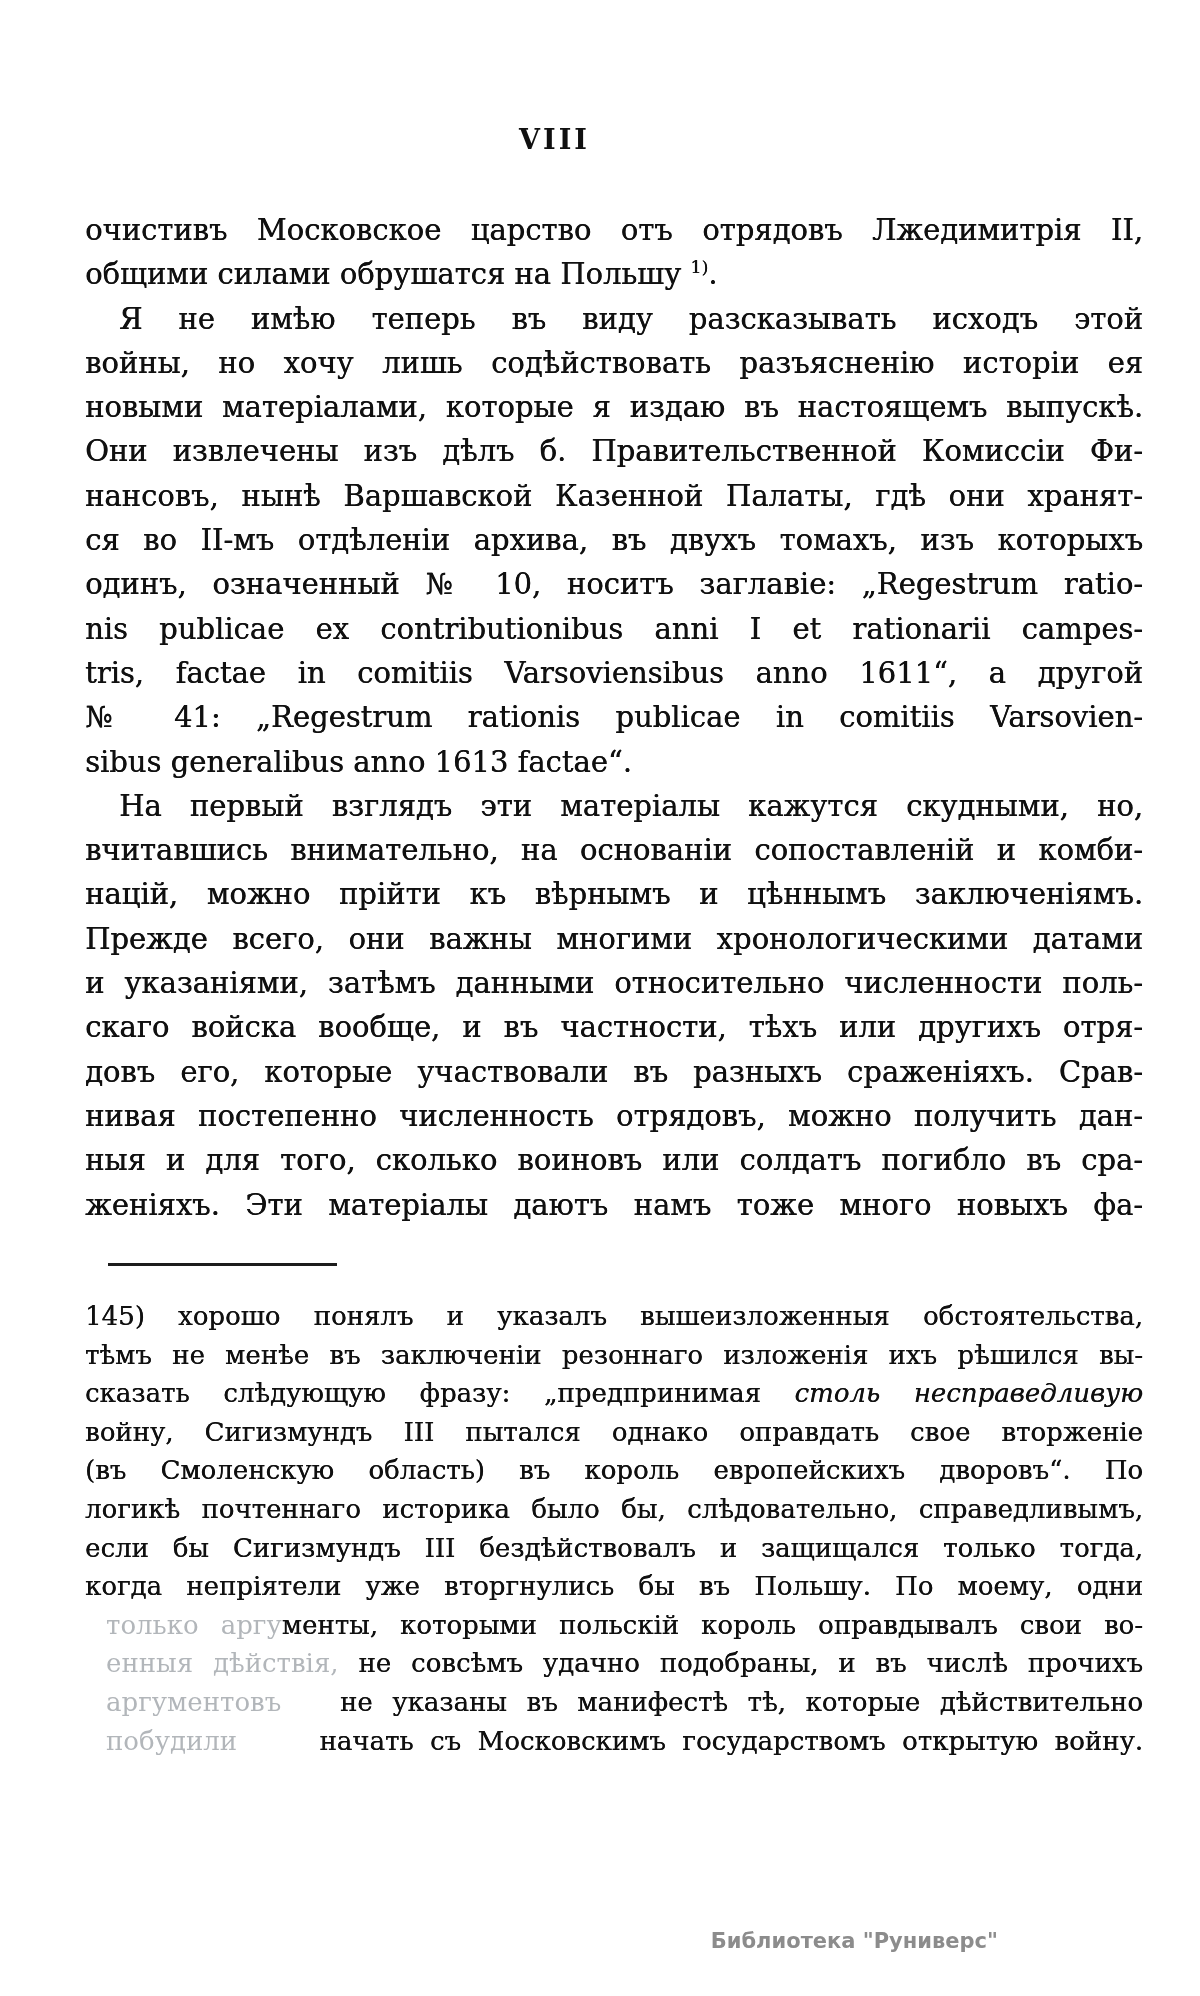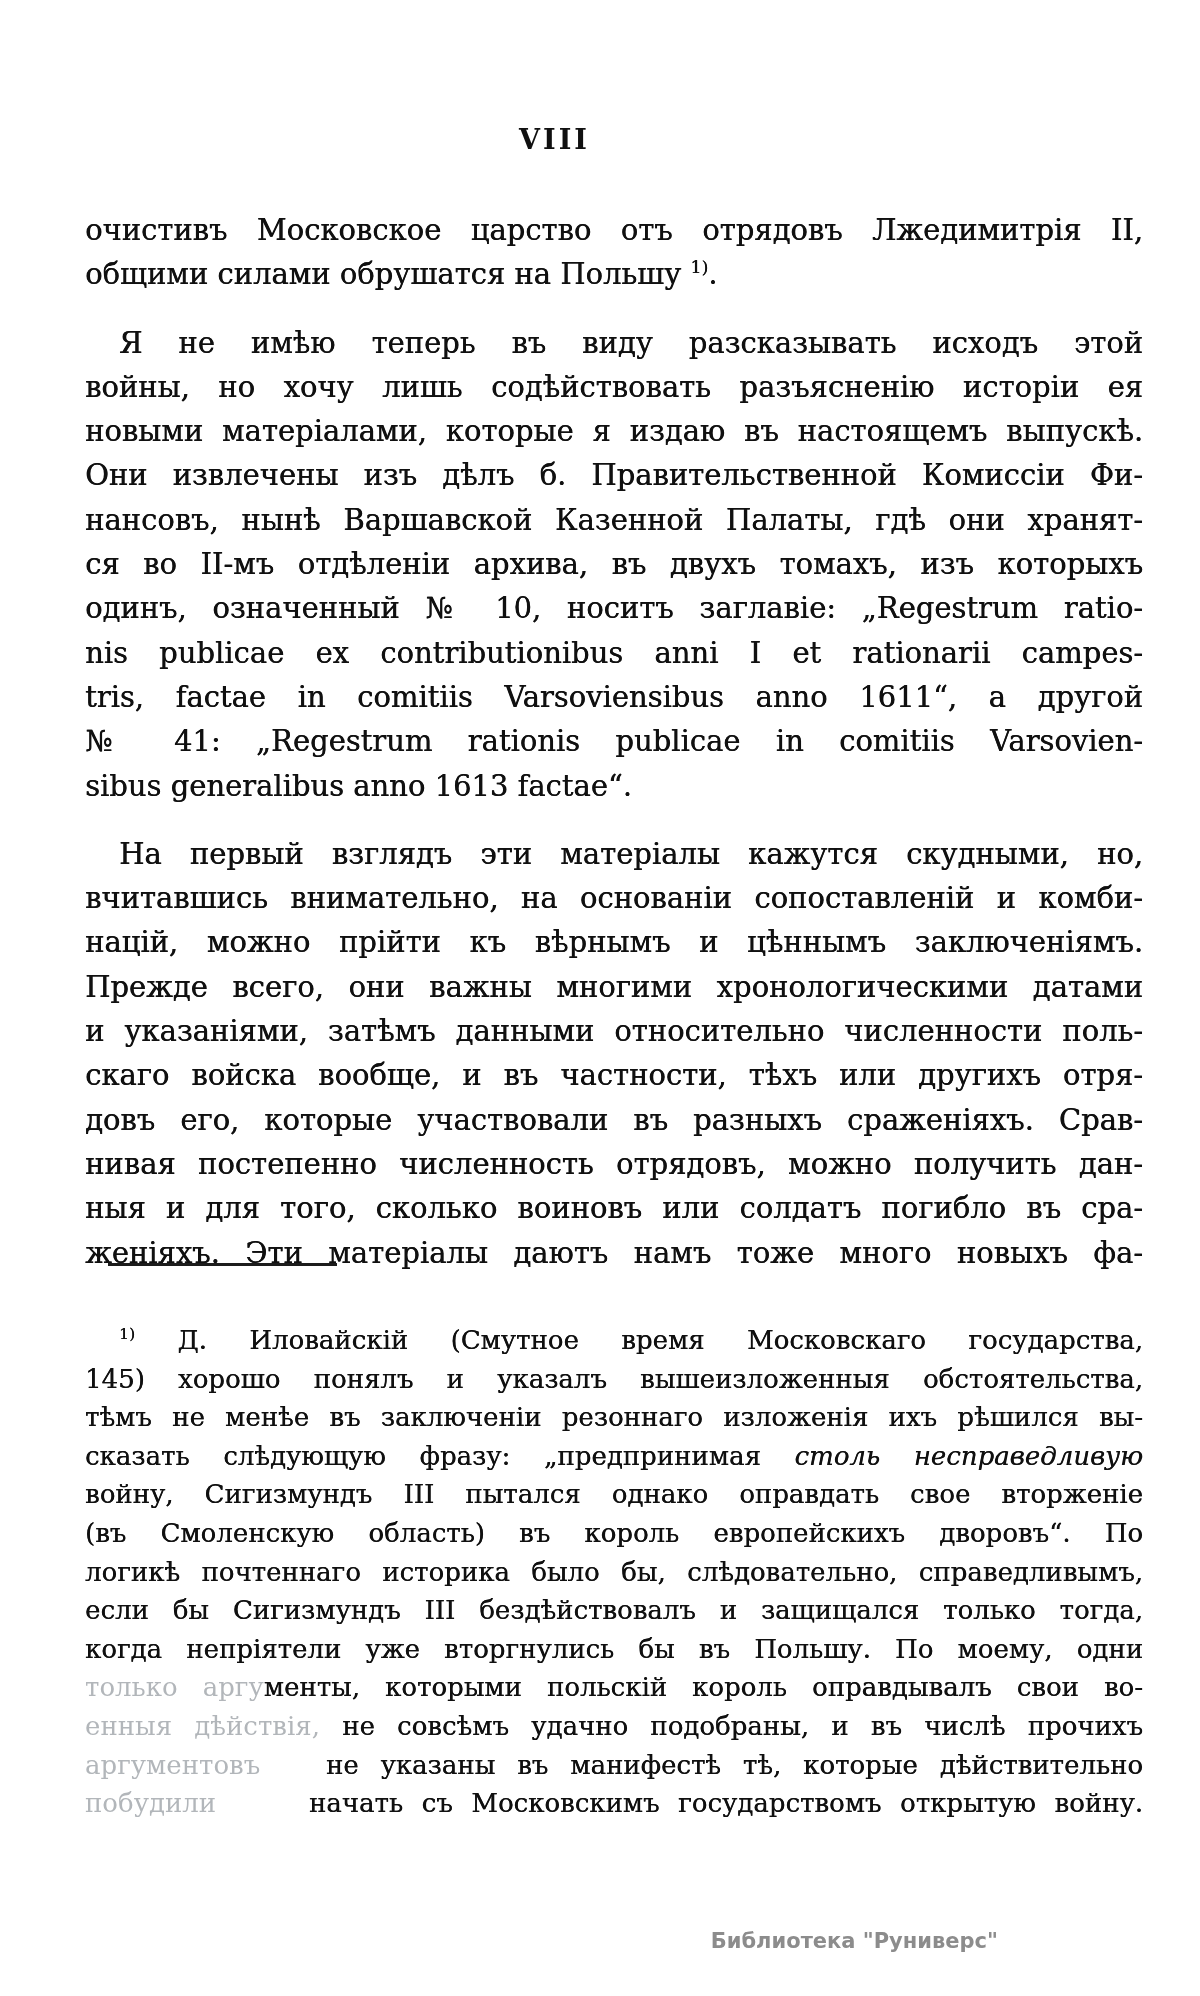--- a/index.html
+++ b/index.html
@@ -63,26 +63,27 @@
     text-shadow: 0.3px 0 0 currentColor;
   }
   .line {
     text-align: justify;
     text-align-last: justify;
   }
   .line.left {
     text-align: center;
     text-align-last: left;
   }
-  .line.indent { text-indent: 34px; margin-top: 24px; }
+  .line.indent { text-indent: 34px; }
   .seg.i { font-style: italic; }
   .seg.f {
     color: var(--faded-ink);
     text-shadow: none;
     filter: blur(0.4px);
+    margin-left: 21px;
   }
   .seg.sup {
     vertical-align: super;
     font-size: 0.6em;
     line-height: 0;
   }
   .watermark {
     position: absolute;
     top: 1929px;
     right: 202px;
@@ -121,21 +122,20 @@
       <div class="line"><span class="seg">скаго войска вообще, и въ частности, тѣхъ или другихъ отря-</span></div>
       <div class="line"><span class="seg">довъ его, которые участвовали въ разныхъ сраженіяхъ. Срав-</span></div>
       <div class="line"><span class="seg">нивая постепенно численность отрядовъ, можно получить дан-</span></div>
       <div class="line"><span class="seg">ныя и для того, сколько воиновъ или солдатъ погибло въ сра-</span></div>
       <div class="line"><span class="seg">женіяхъ. Эти матеріалы даютъ намъ тоже много новыхъ фа-</span></div>
     </div>
 
   <div class="footnote-separator"></div>
 
   <div class="footnote-text">
-      <div class="line indent"><span class="seg sup">1)</span><span class="seg">&nbsp;Д. Иловайскій (Смутное время Московскаго государства,</span></div>
       <div class="line"><span class="seg">145) хорошо понялъ и указалъ вышеизложенныя обстоятельства,</span></div>
       <div class="line"><span class="seg">тѣмъ не менѣе въ заключеніи резоннаго изложенія ихъ рѣшился вы-</span></div>
       <div class="line"><span class="seg">сказать слѣдующую фразу: „предпринимая </span><span class="seg i">столь несправедливую</span></div>
       <div class="line"><span class="seg">войну, Сигизмундъ III пытался однако оправдать свое вторженіе</span></div>
       <div class="line"><span class="seg">(въ Смоленскую область) въ король европейскихъ дворовъ“. По</span></div>
       <div class="line"><span class="seg">логикѣ почтеннаго историка было бы, слѣдовательно, справедливымъ,</span></div>
       <div class="line"><span class="seg">если бы Сигизмундъ III бездѣйствовалъ и защищался только тогда,</span></div>
       <div class="line"><span class="seg">когда непріятели уже вторгнулись бы въ Польшу. По моему, одни</span></div>
       <div class="line"><span class="seg f">только аргу</span><span class="seg">менты, которыми польскій король оправдывалъ свои во-</span></div>
       <div class="line"><span class="seg f">енныя дѣйствія,</span><span class="seg"> не совсѣмъ удачно подобраны, и въ числѣ прочихъ</span></div>

